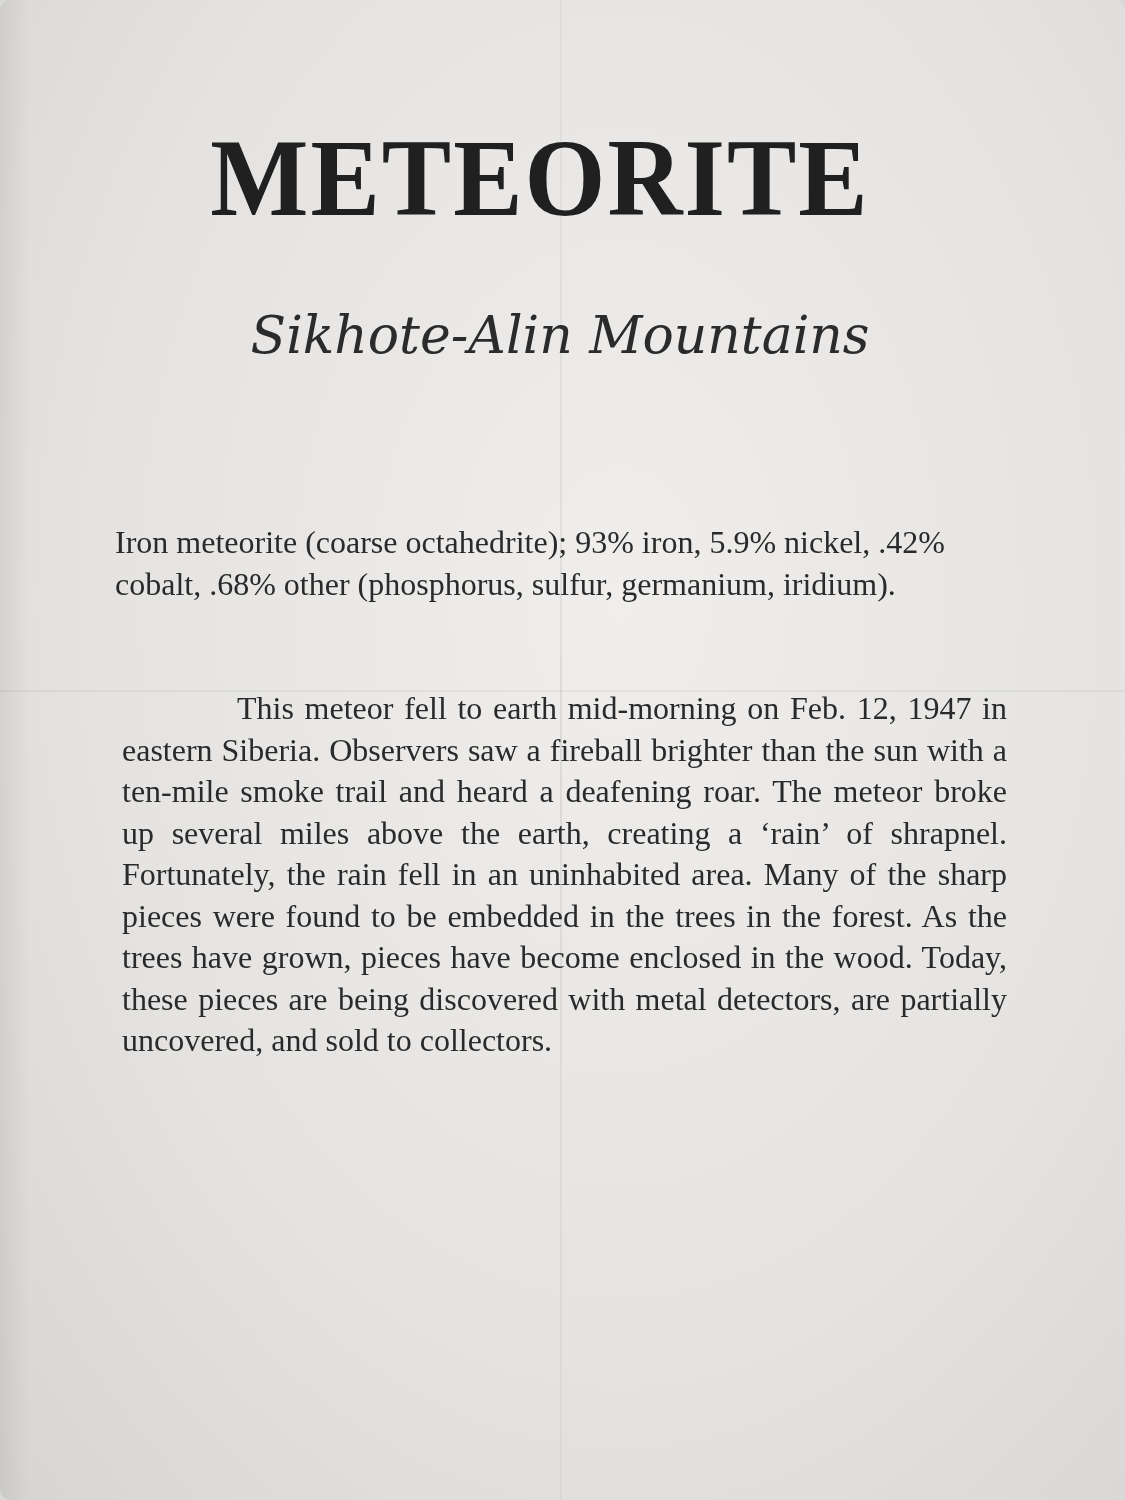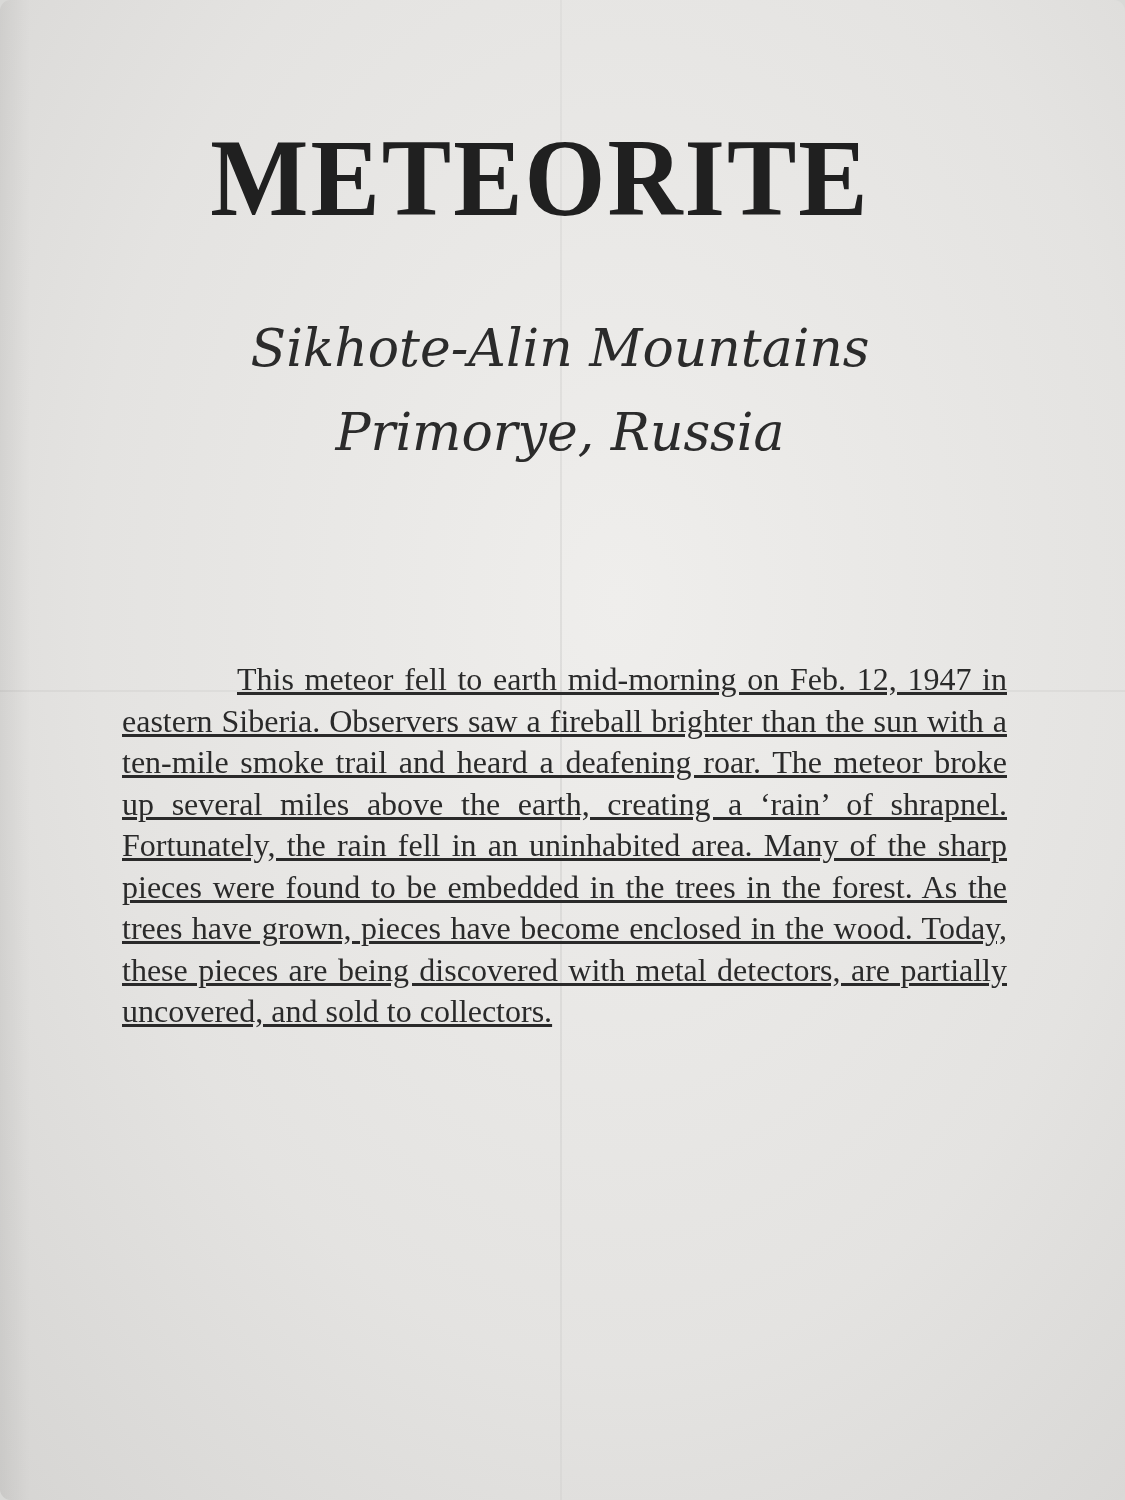--- a/index.html
+++ b/index.html
@@ -34,51 +34,50 @@
       color: #202020;
       transform: scaleY(1.05);
     }
     .subtitle {
       position: absolute; left: 100px; width: 920px; text-align: center;
       font-family: "DejaVu Serif", serif;
       font-style: italic;
       font-size: 52px;
       color: #2b2b2b;
     }
-    .sub1 { top: 318px; text-align: center; }
+    .sub1 { top: 305px; text-align: center; }
     .sub2 { top: 402px; }
     .para {
       position: absolute;
       font-family: "Liberation Serif", serif;
       font-size: 32px;
       line-height: 41.5px;
       color: #2a2a2a;
       margin: 0;
     }
     .comp { left: 115px; top: 522px; width: 900px; }
     .p1 {
-      left: 122px; top: 659px; width: 885px;
+      left: 122px; top: 688px; width: 885px;
       text-align: justify;
       text-indent: 115px;
-      text-decoration: underline;
     }
     .p2 {
       left: 117px; top: 1155px; width: 895px;
       text-align: justify;
       text-indent: 125px;
     }
   </style>
 </head>
 <body>
 
 <div class="sheet">
   <div class="fold-v"></div>
   <div class="fold-h"></div>
 
   <div class="title">METEORITE</div>
 
   <div class="subtitle sub1">Sikhote-Alin Mountains</div>
-  <div class="subtitle sub2">Primorye, Russia</div>
 
+  <p class="para comp">Iron meteorite (coarse octahedrite); 93% iron, 5.9% nickel, .42% cobalt, .68% other (phosphorus, sulfur, germanium, iridium).</p>
 
   <p class="para p1">This meteor fell to earth mid-morning on Feb. 12, 1947 in eastern Siberia.  Observers saw a fireball brighter than the sun with a ten-mile smoke trail and heard a deafening roar.  The meteor broke up several miles above the earth, creating a ‘rain’ of shrapnel.  Fortunately, the rain fell in an uninhabited area.  Many of the sharp pieces were found to be embedded in the trees in the forest.  As the trees have grown, pieces have become enclosed in the wood.  Today, these pieces are being discovered with metal detectors, are partially uncovered, and sold to collectors.</p>
 
 </div>
 
 </body></html>

